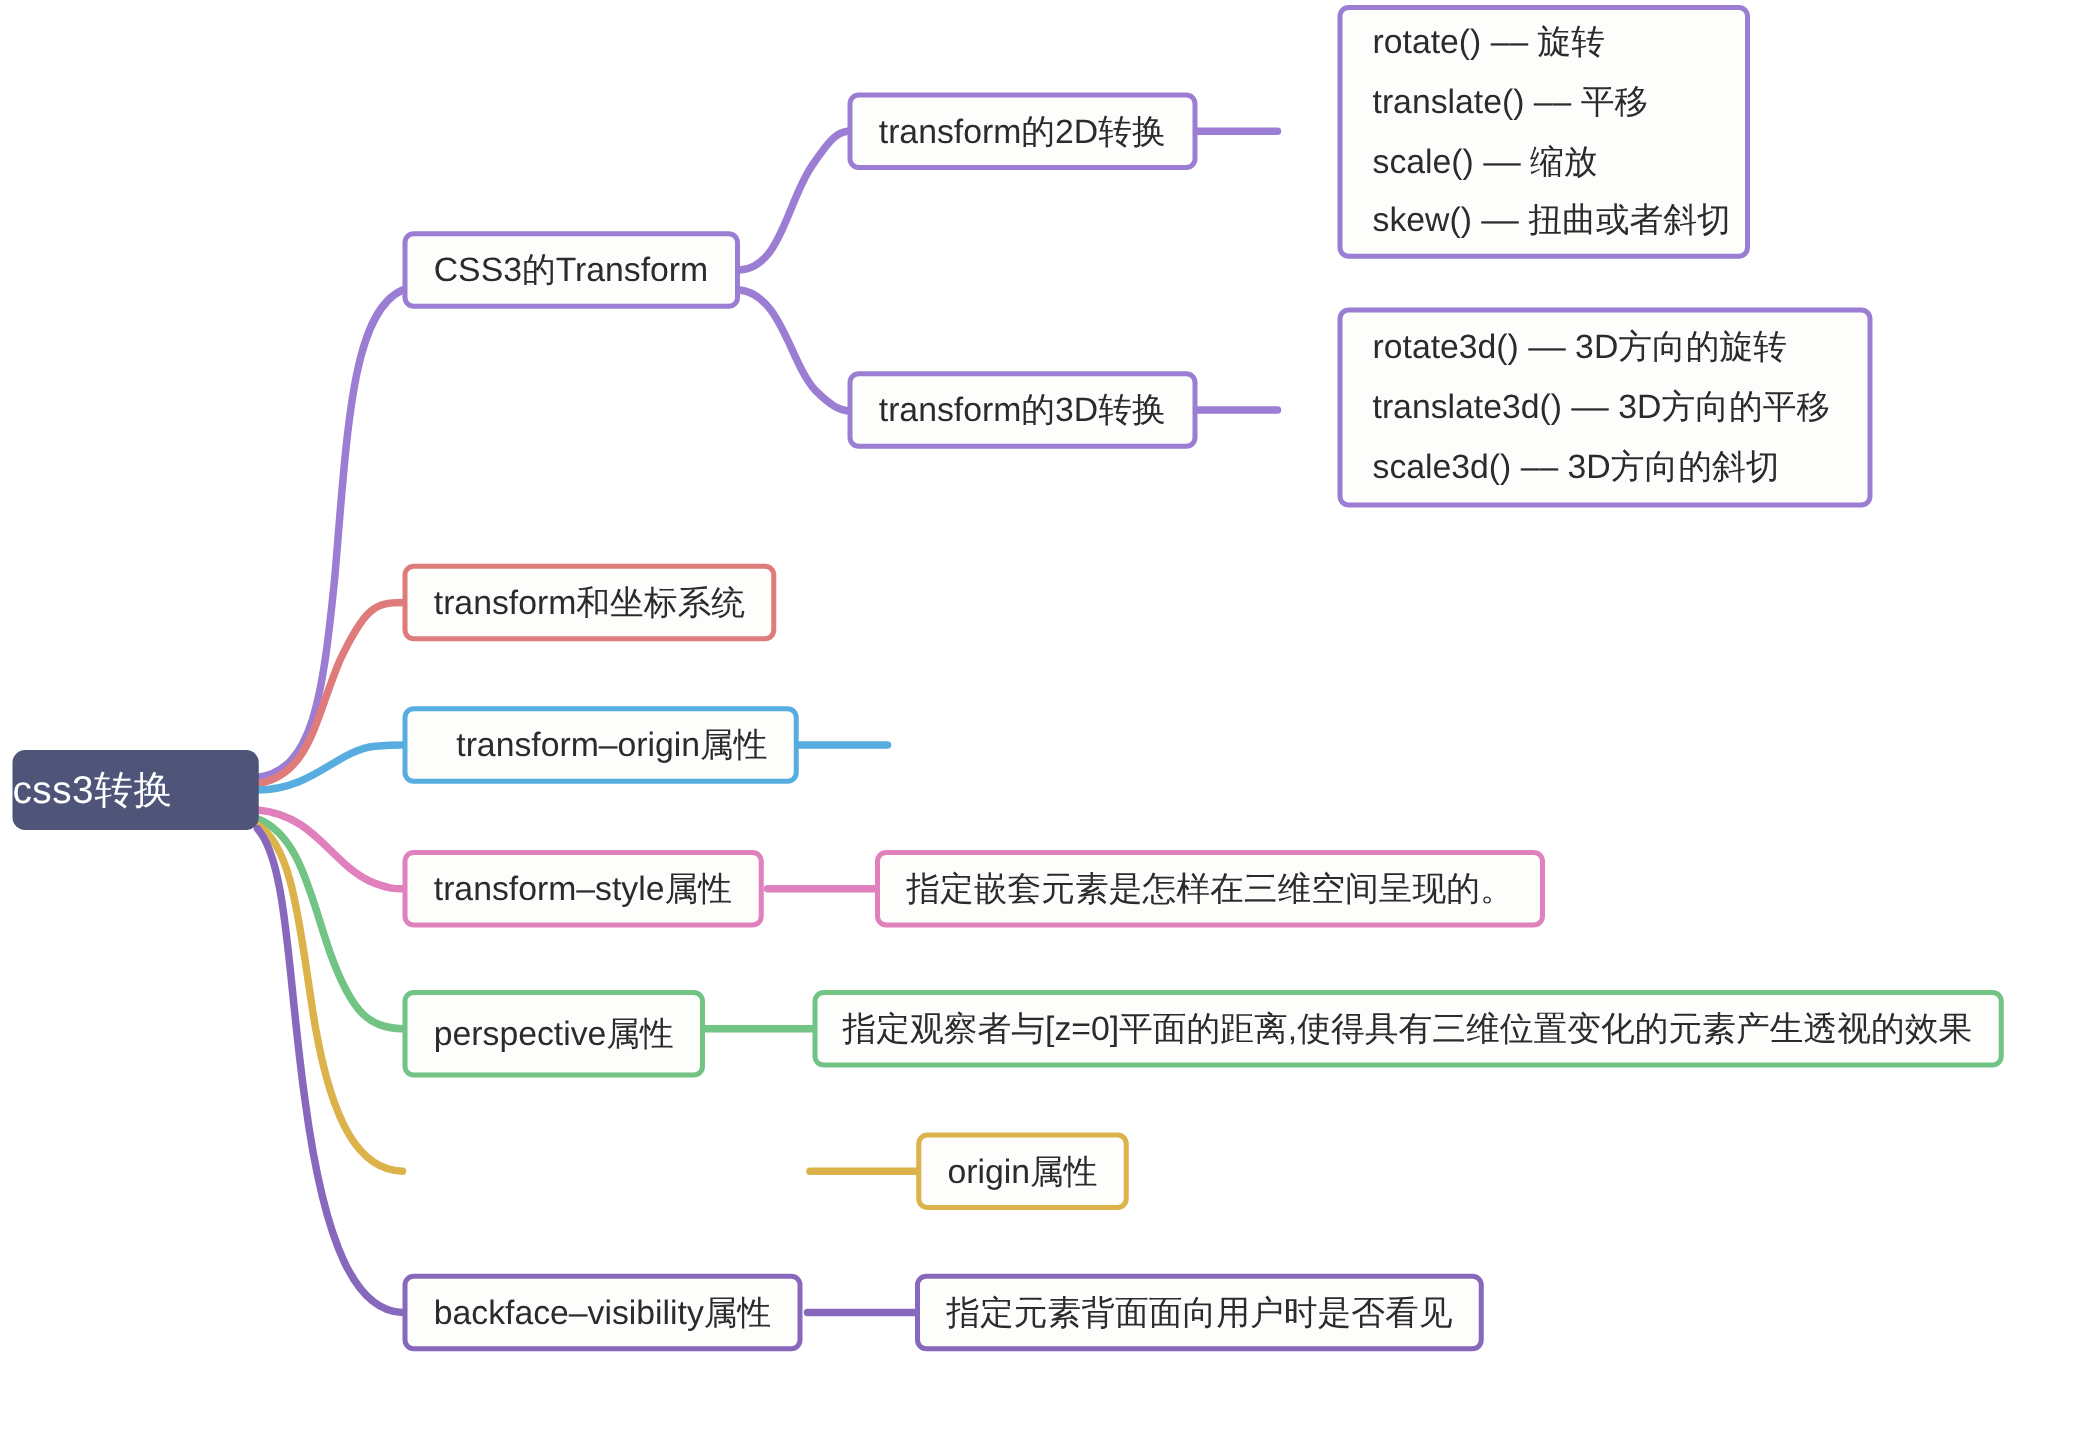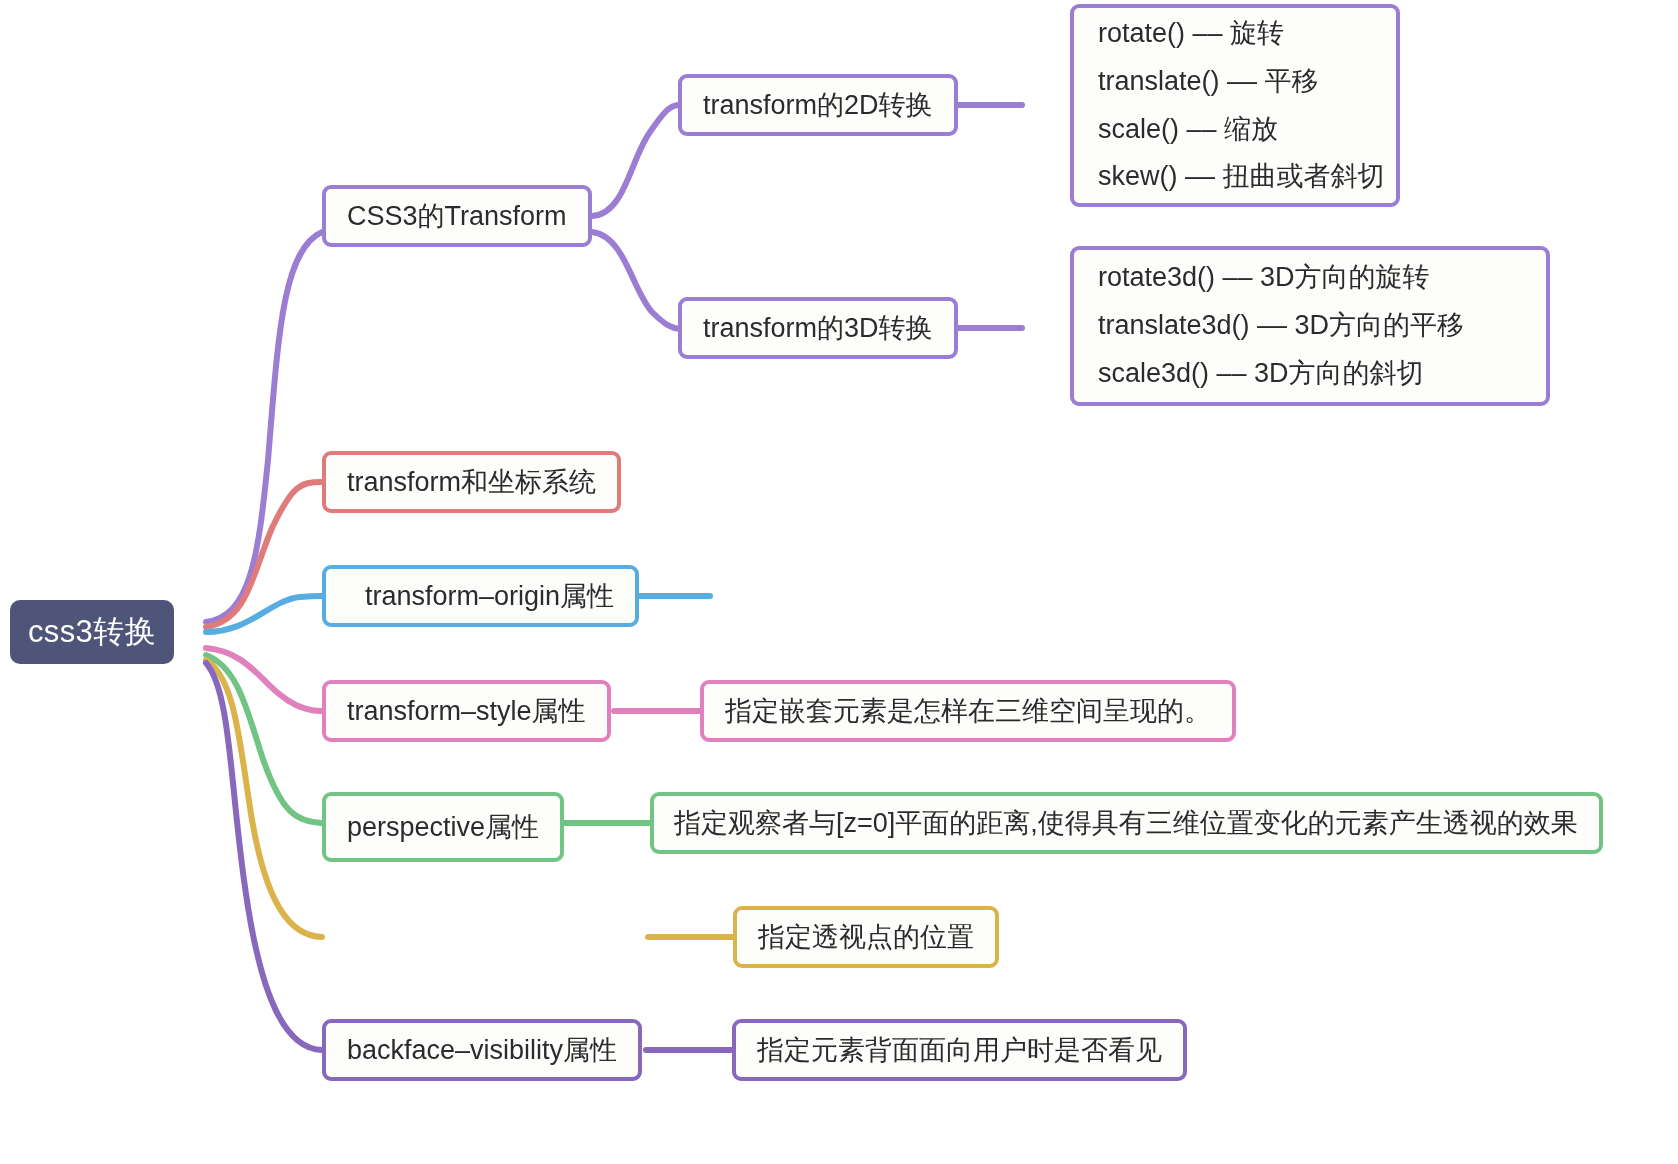--- a/index.html
+++ b/index.html
@@ -36,26 +36,26 @@
   }
   .node-label {
     display: block;
     white-space: pre;
     color: #2b2b2b;
   }
   
   .root-node {
     left: 10px;
     top: 600px;
-    width: 164px;
+    width: 197px;
     height: 64px;
     background: #4e5578;
     border: 0;
     border-radius: 10px;
-    justify-content: center;
+    justify-content: flex-start;
     z-index: 8;
   }
   .root-node .node-label {
     color: #ffffff;
     font-size: 31px;
     letter-spacing: 0.4px;
   }
   
   .branch-node {
     border-width: 4px;
@@ -131,21 +131,21 @@
     <span class="node-label">rotate() –– 旋转
 translate() –– 平移
 scale() –– 缩放
 skew() –– 扭曲或者斜切</span>
   </div>
 
   <div class="node branch-node" style="left:678px; top:297px; height:62px; border-color:#9b7ed3;">
     <span class="node-label">transform的3D转换</span>
   </div>
 
-  <div class="node multiline" style="left:1022px; top:246px; width:480px; height:160px; border-color:#9b7ed3;">
+  <div class="node multiline" style="left:1022px; top:246px; width:428px; height:160px; border-color:#9b7ed3;">
     <span class="node-label">rotate3d() –– 3D方向的旋转
 translate3d() –– 3D方向的平移
 scale3d() –– 3D方向的斜切</span>
   </div>
 
   <div class="node branch-node" style="left:322px; top:451px; height:62px; border-color:#e07b7b;">
     <span class="node-label">transform和坐标系统</span>
   </div>
 
   <div class="node branch-node" style="left:322px; top:565px; height:62px; border-color:#57ade0;padding-left:39px;">
@@ -160,21 +160,21 @@
   </div>
 
   <div class="node branch-node" style="left:322px; top:792px; height:70px; border-color:#72c484;">
     <span class="node-label">perspective属性</span>
   </div>
   <div class="node branch-node" style="left:650px; top:792px; height:62px; border-color:#72c484;padding-left:20px;">
     <span class="node-label">指定观察者与[z=0]平面的距离,使得具有三维位置变化的元素产生透视的效果</span>
   </div>
 
   <div class="node branch-node" style="left:733px; top:906px; height:62px; border-color:#dcb24b;">
-    <span class="node-label">指定透视点的位置</span>
+    <span class="node-label">origin属性</span>
   </div>
 
   <div class="node branch-node" style="left:322px; top:1019px; height:62px; border-color:#8868bc;">
     <span class="node-label">backface–visibility属性</span>
   </div>
   <div class="node branch-node" style="left:732px; top:1019px; height:62px; border-color:#8868bc;">
     <span class="node-label">指定元素背面面向用户时是否看见</span>
   </div>
 
 </div>

